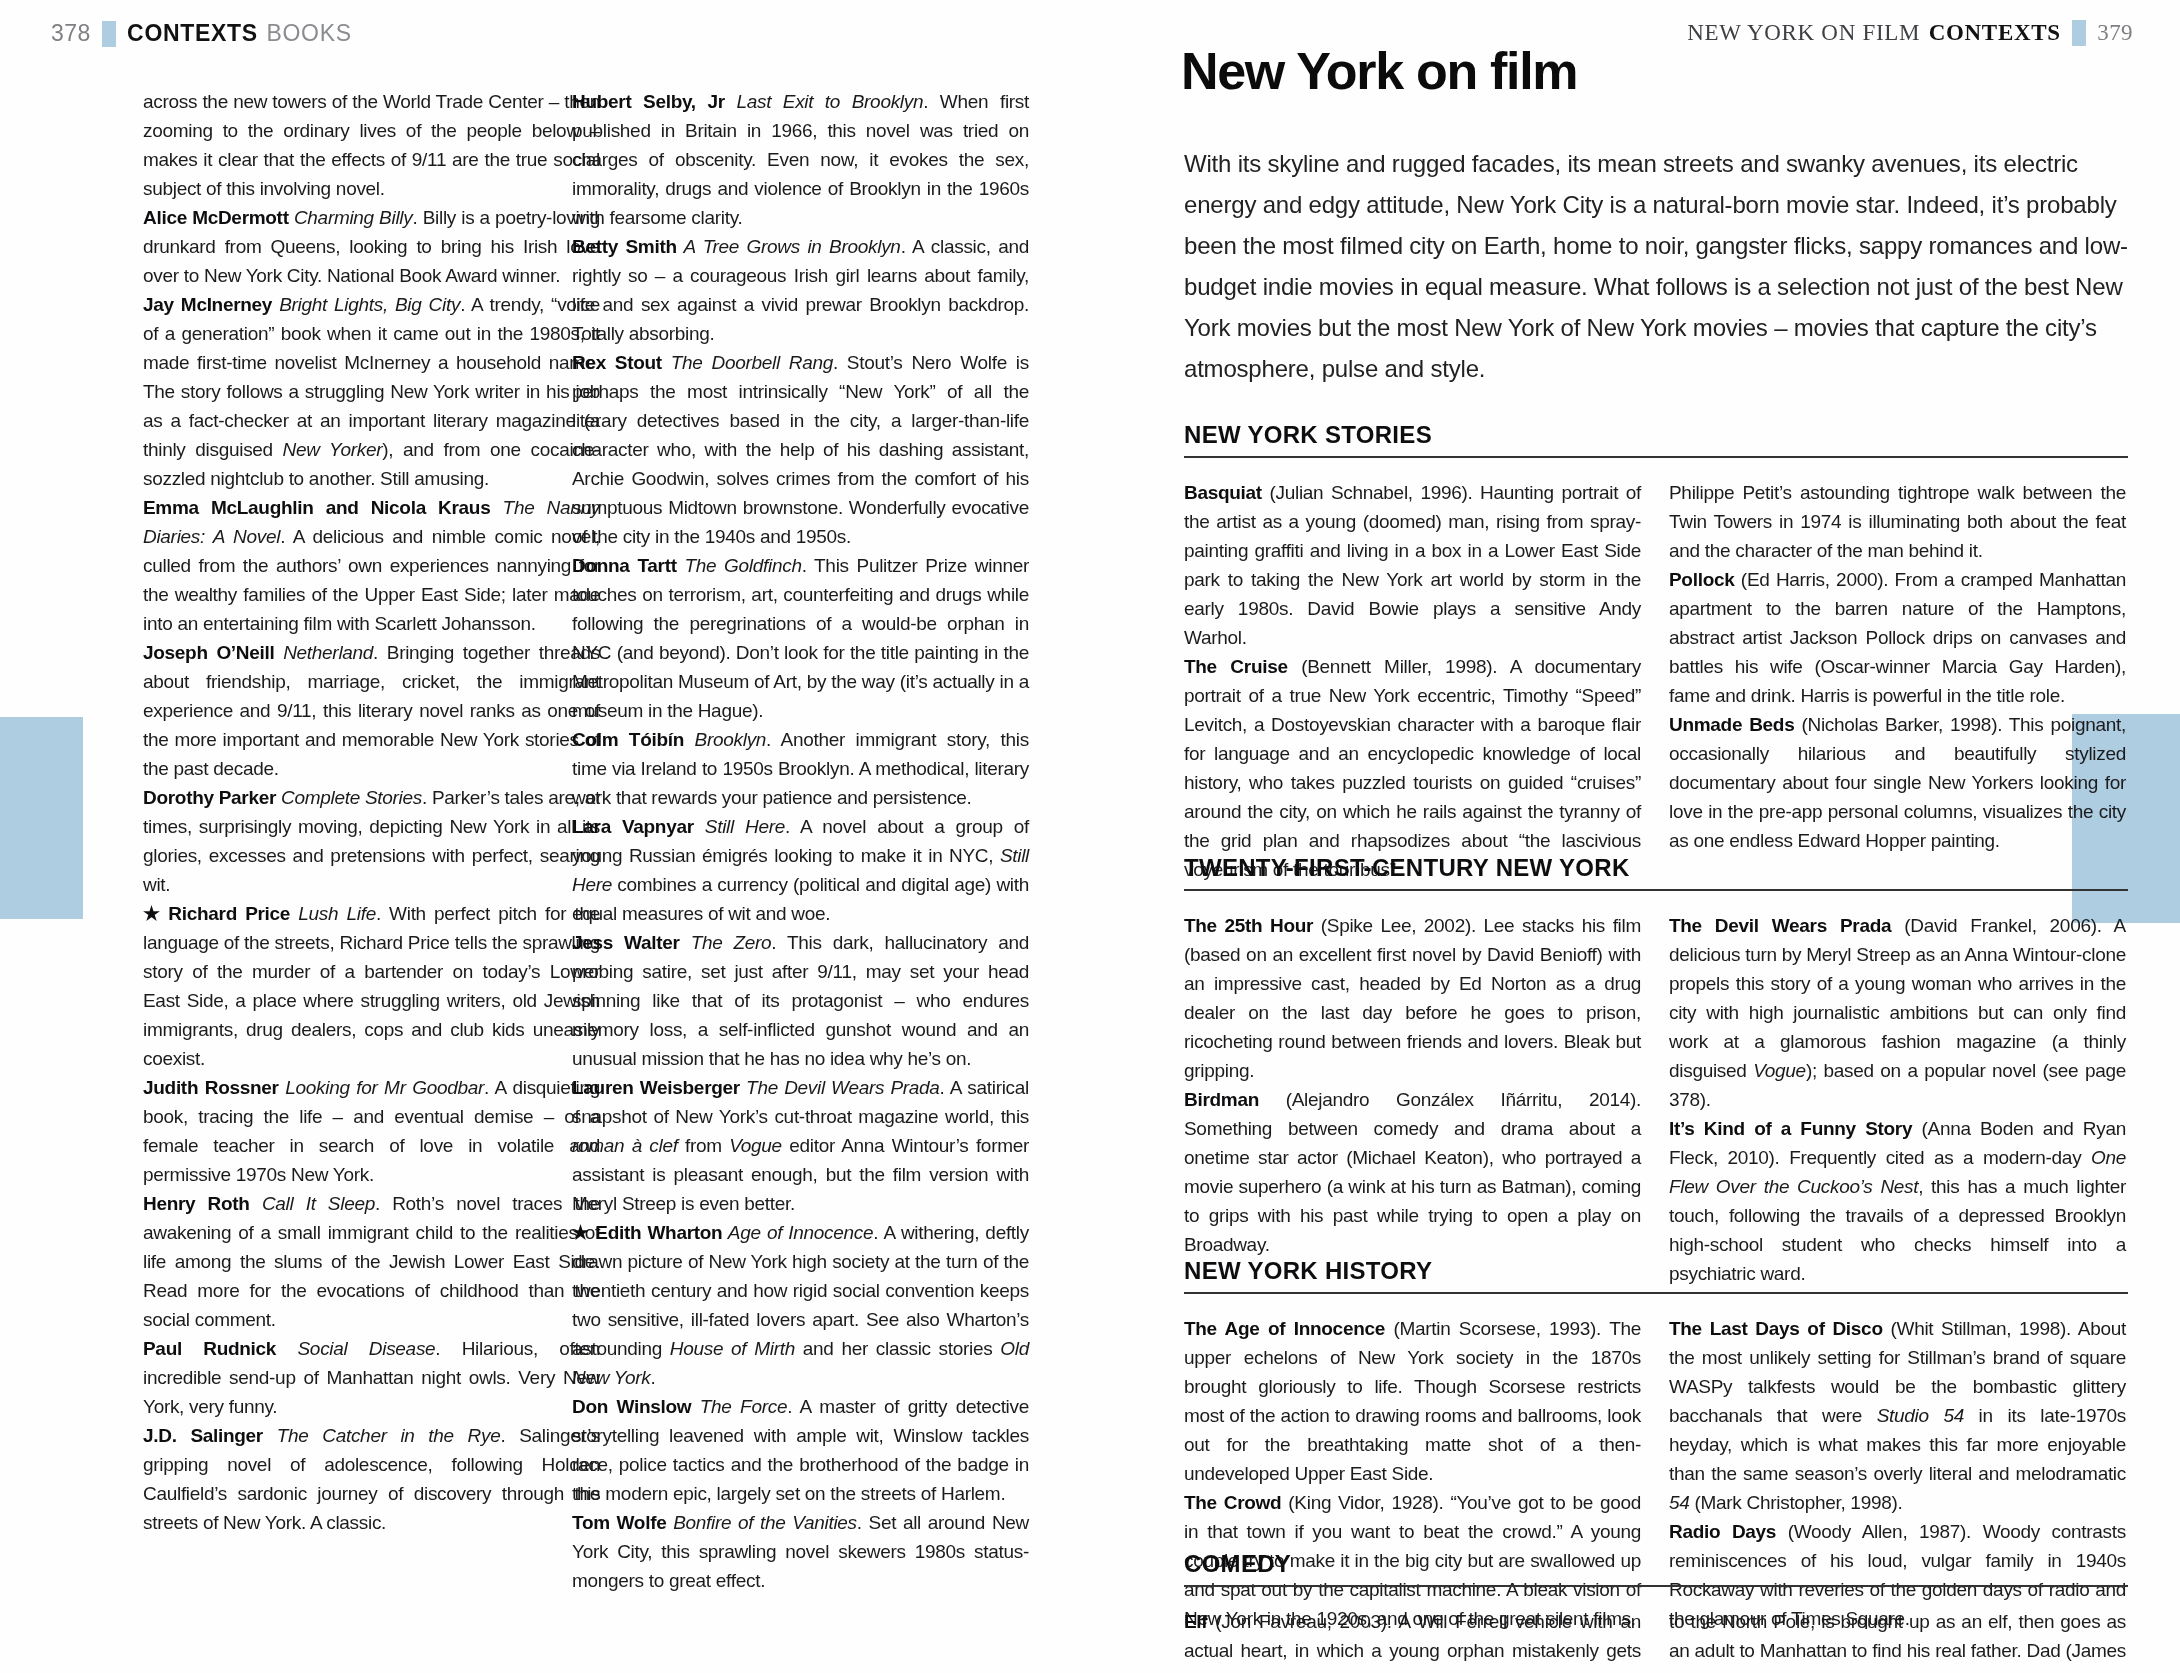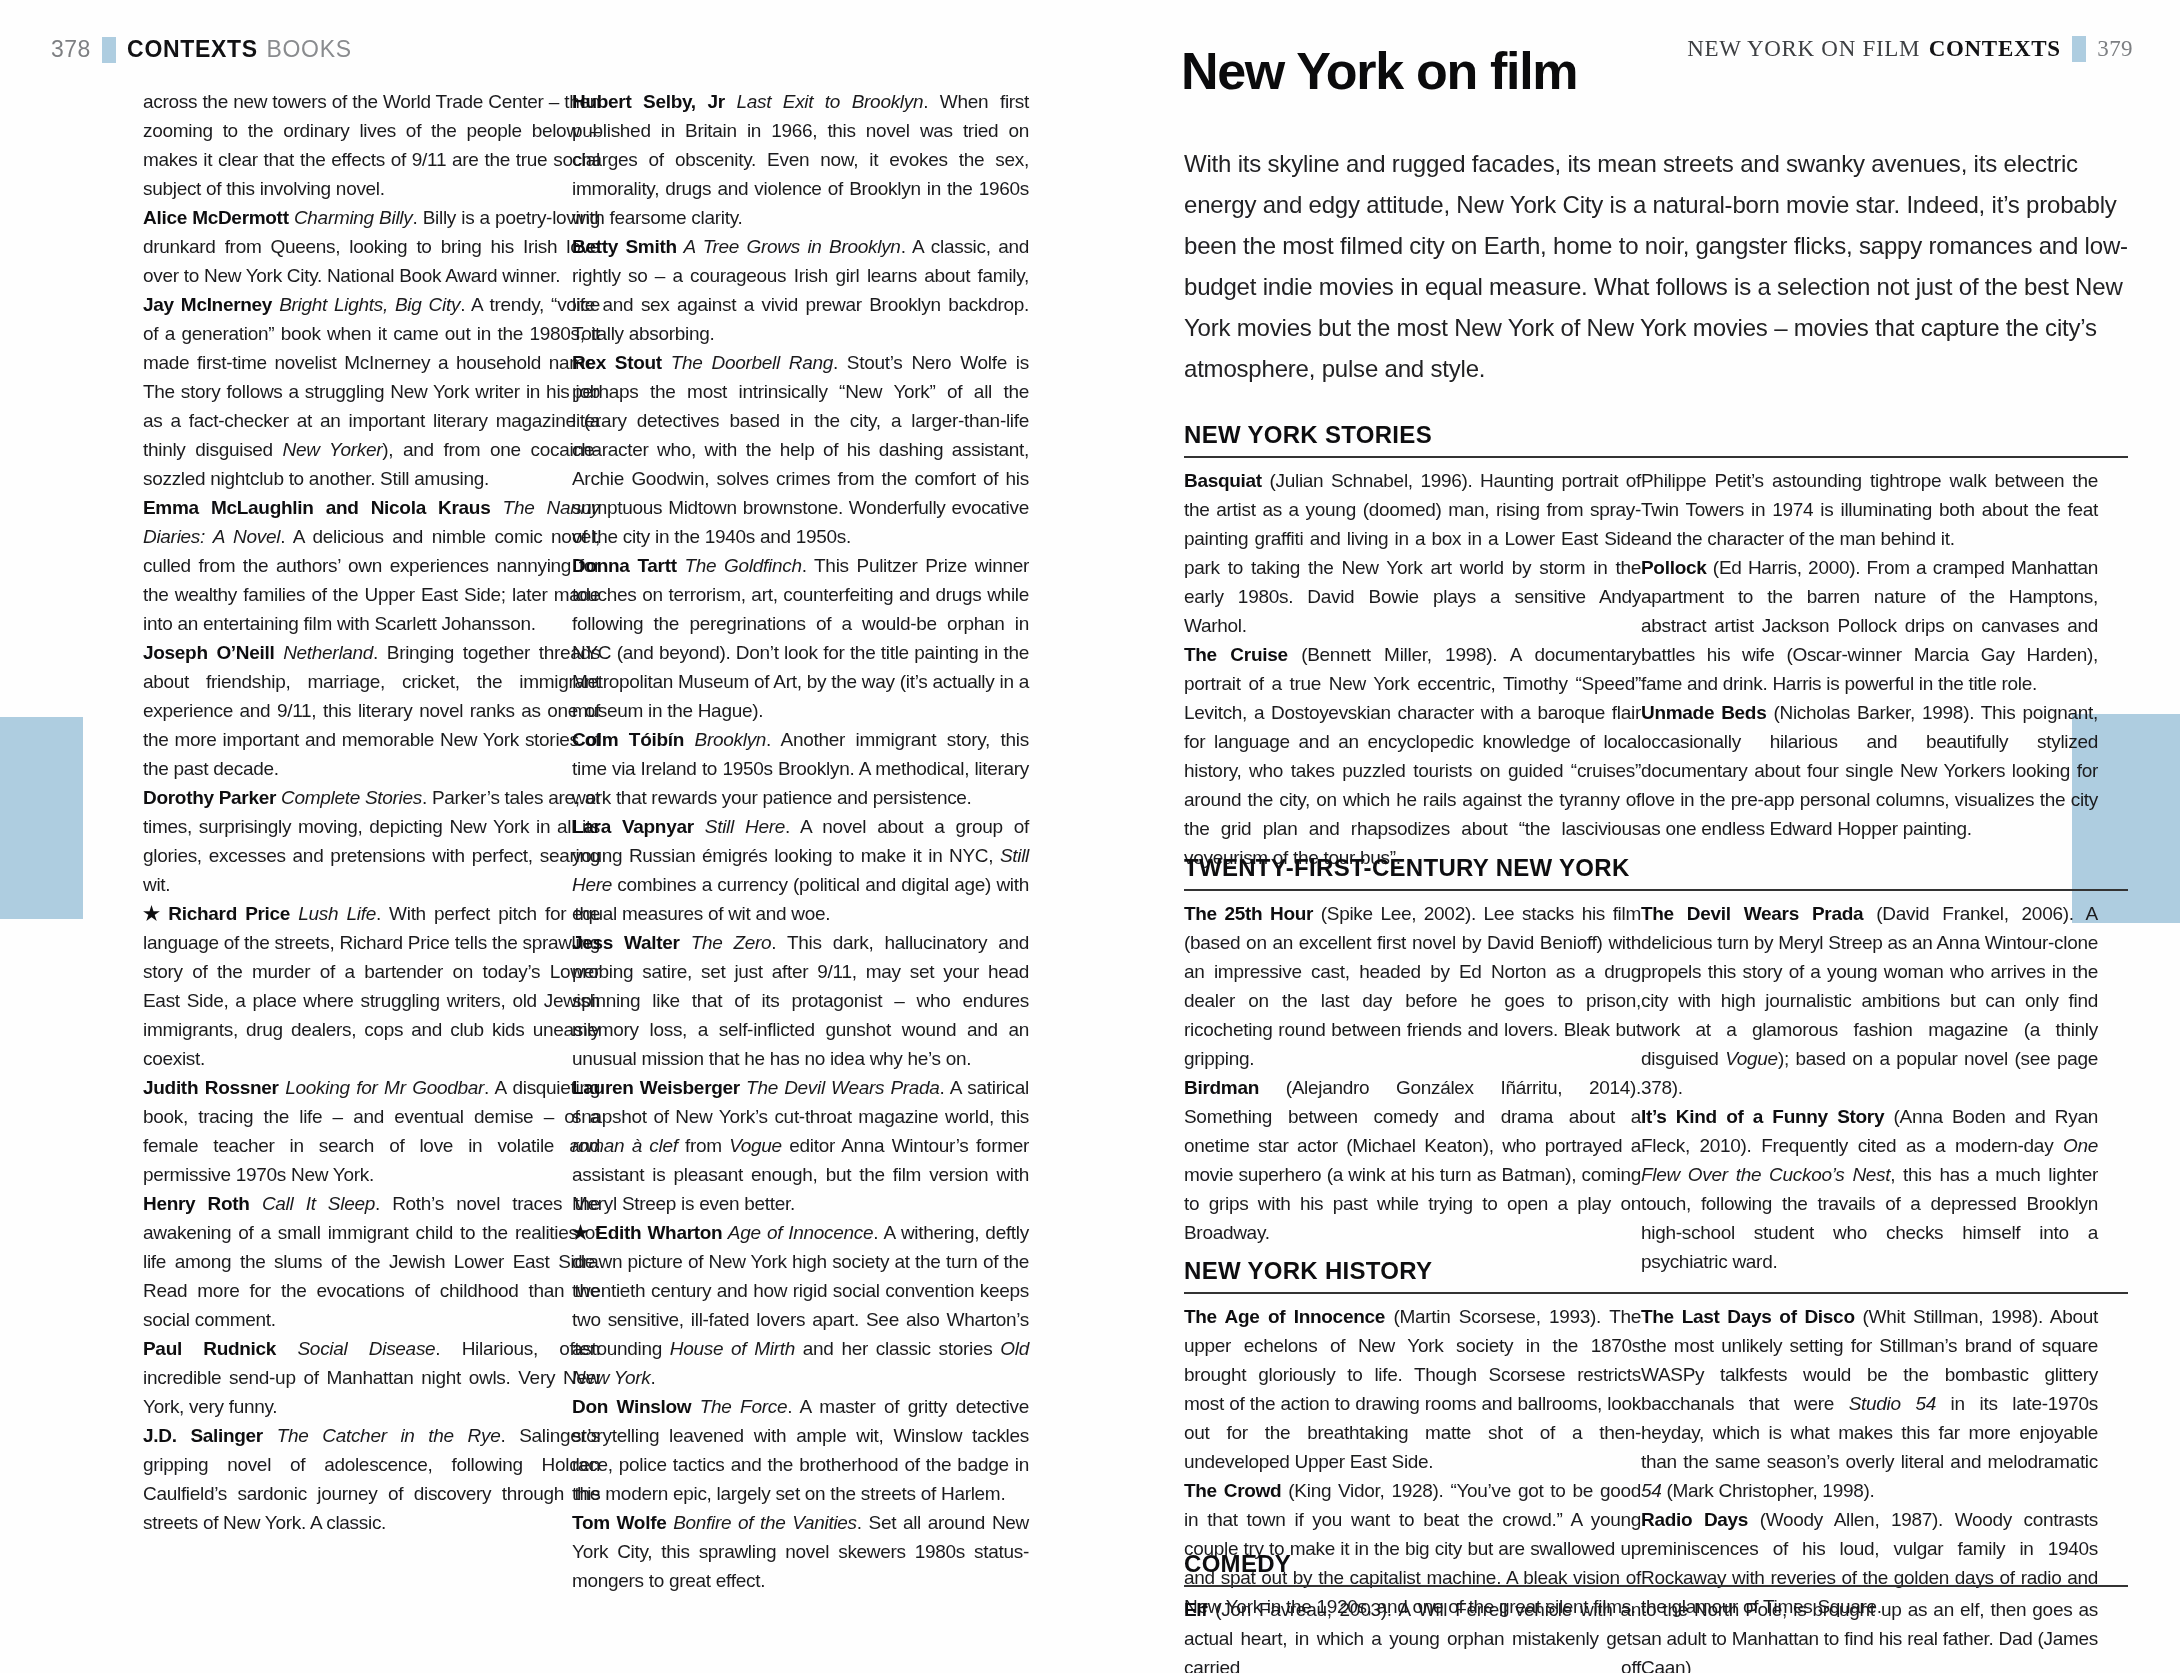--- a/index.html
+++ b/index.html
@@ -3,21 +3,21 @@
 <meta charset="utf-8">
 <style>
   html,body{margin:0;padding:0;}
   body{
     width:2181px;height:1674px;position:relative;overflow:hidden;
     background:#fefefe;color:#1b1b1d;
     font-family:"Liberation Sans", sans-serif;
     -webkit-font-smoothing:antialiased;
   }
   
-  .runhead{position:absolute;top:36px;font-size:23px;white-space:nowrap;}
+  .runhead{position:absolute;top:20px;font-size:23px;white-space:nowrap;}
   .runhead-left{left:51px;}
   .runhead-right{right:48px;font-family:Liberation Serif, serif;}
   .pagenum{color:#7d7f82;letter-spacing:0.4px;}
   .hbar{display:inline-block;width:14.5px;height:26.4px;background:var(--accent,#aecde0);vertical-align:-6px;margin:0 11px;}
   .sect{font-weight:700;color:#121214;letter-spacing:0.7px;}
   .topic-left{color:#8a8c8f;letter-spacing:0.7px;margin-left:8.5px;}
   .topic-right{color:#3e4043;letter-spacing:0.7px;margin-right:8.5px;}
   
   .edge-tab{position:absolute;background:var(--accent,#aecde0);}
   .edge-tab-left{left:0;top:717px;width:83px;height:202px;}
@@ -31,21 +31,21 @@
   .star{font-weight:700;color:#0e0e10;margin-right:5.1px;letter-spacing:0;}
   .books-col{position:absolute;top:87px;width:457px;}
   #books-col1{left:101px;margin-left:42px;}
   #books-col2{left:572px;}
   
   .film-title{position:absolute;left:1181px;top:41px;font-size:52px;font-weight:700;letter-spacing:-1.3px;color:#0b0b0c;margin:0;}
   .film-intro{position:absolute;left:1184px;top:143px;width:949px;font-size:24px;line-height:41px;letter-spacing:-0.2px;color:#222224;margin:0;}
   .film-section{position:absolute;left:1184px;width:944px;}
   .fs-0{top:421px;} .fs-1{top:854px;} .fs-2{top:1257px;} .fs-3{top:1550px;}
   .shead{font-size:24px;font-weight:700;letter-spacing:0.3px;color:#0e0e10;margin:0;padding-bottom:6.8px;border-bottom:2.6px solid var(--rule,#333);}
-  .scols{display:flex;margin-top:8px;}
+  .scols{display:flex;gap:28px;margin-top:20px;}
   .scol{width:457px;}
 </style>
 </head>
 <body>
 
 <div class="runhead runhead-left">
   <span class="pagenum">378</span><span class="hbar"></span><span class="sect">CONTEXTS</span><span class="topic-left">BOOKS</span>
 </div>
 
 <div class="runhead runhead-right">

